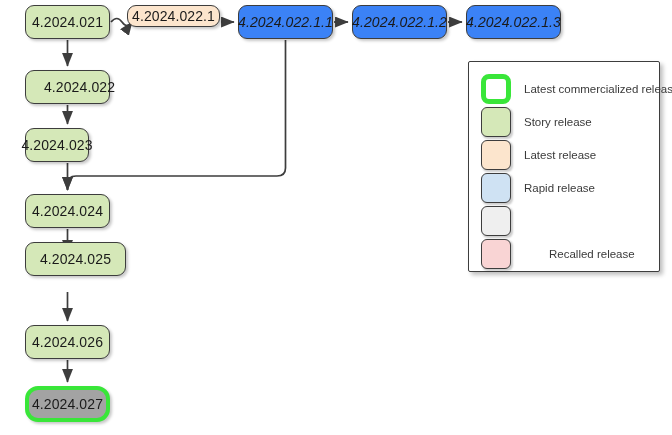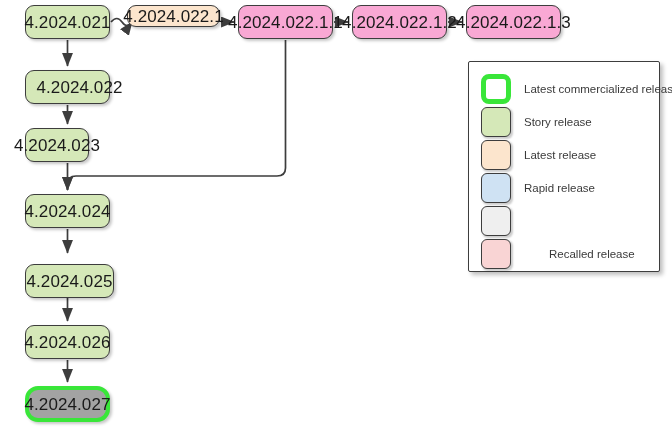--- a/index.html
+++ b/index.html
@@ -2,25 +2,25 @@
 <html><head>
 <meta charset="utf-8">
 <style>
   html,body{margin:0;padding:0;background:#ffffff;}
   body{width:672px;height:435px;position:relative;overflow:hidden;
        font-family:"Liberation Sans",sans-serif;color:#1d1d1d;}
   #canvas{position:absolute;inset:0;width:672px;height:435px;}
   svg.edges{position:absolute;left:0;top:0;width:672px;height:435px;pointer-events:none;}
   .node{position:absolute;box-sizing:border-box;border:1.6px solid #3d3d3d;
         border-radius:9px;display:flex;align-items:center;justify-content:center;
-        font-size:17px;line-height:1;letter-spacing:.1px;color:#1a1a1a;
+        font-size:14px;line-height:1;letter-spacing:.1px;color:#1a1a1a;
         box-shadow:2px 2px 3px rgba(0,0,0,.22);z-index:3;white-space:nowrap;}
   .node.story2{background:#d5e8b8;}
   .node.hotfix{background:#fce5cd;}
-  .node.rapid{background:#f9a8d4;}
+  .node.rapid{background:#3b82f6;font-style:italic;}
   .node.latest{background:#a3a3a3;border:4px solid #39e639;border-radius:13px;text-align:right;}
   #legend{position:absolute;left:468px;top:61px;width:192px;height:211px;
           background:#ffffff;border:1.6px solid #3d3d3d;border-radius:2px;
           box-shadow:3px 3px 4px rgba(0,0,0,.25);z-index:4;box-sizing:border-box;}
   .lrow{position:absolute;left:12px;display:flex;align-items:center;gap:13px;}
   .sw{width:30px;height:30px;box-sizing:border-box;border:1.8px solid #3d3d3d;
       border-radius:6px;box-shadow:1.5px 1.5px 2px rgba(0,0,0,.2);flex:none;}
   .sw.latest{background:#ffffff;border:5px solid #39e639;border-radius:8px;box-shadow:none;}
   .sw.story{background:#d5e8b8;}
   .sw.hotfix{background:#fce5cd;}
@@ -57,21 +57,21 @@
 
   <div id="nodes">
       <div class="node story2" style="left: 25px; top: 5px; width: 85px; height: 34px;">4.2024.021</div>
       <div class="node hotfix" style="left: 127px; top: 5px; width: 93px; height: 22px;">4.2024.022.1</div>
       <div class="node rapid" style="left: 238px; top: 5px; width: 95px; height: 34px;">4.2024.022.1.1</div>
       <div class="node rapid" style="left: 352px; top: 5px; width: 95px; height: 34px;">4.2024.022.1.2</div>
       <div class="node rapid" style="left: 466px; top: 5px; width: 95px; height: 34px;">4.2024.022.1.3</div>
       <div class="node story2" style="left: 25px; top: 70px; width: 85px; height: 34px; padding-left: 24px;">4.2024.022</div>
       <div class="node story2" style="left: 25px; top: 128px; width: 64px; height: 34px;">4.2024.023</div>
       <div class="node story2" style="left: 25px; top: 194px; width: 85px; height: 34px;">4.2024.024</div>
-      <div class="node story2" style="left: 25px; top: 264px; width: 89px; height: 34px;">4.2024.025</div>
+      <div class="node story2" style="left: 25px; top: 242px; width: 101px; height: 34px;">4.2024.025</div>
       <div class="node story2" style="left: 25px; top: 325px; width: 85px; height: 34px;">4.2024.026</div>
       <div class="node latest" style="left: 25px; top: 386px; width: 85px; height: 36px;">4.2024.027</div>
     </div>
 
   <div id="legend">
       <div class="lrow" style="top: 12px;">
         <span class="sw latest"></span>
         <span class="ltxt">Latest commercialized release</span>
       </div>
       <div class="lrow" style="top: 45px;">

